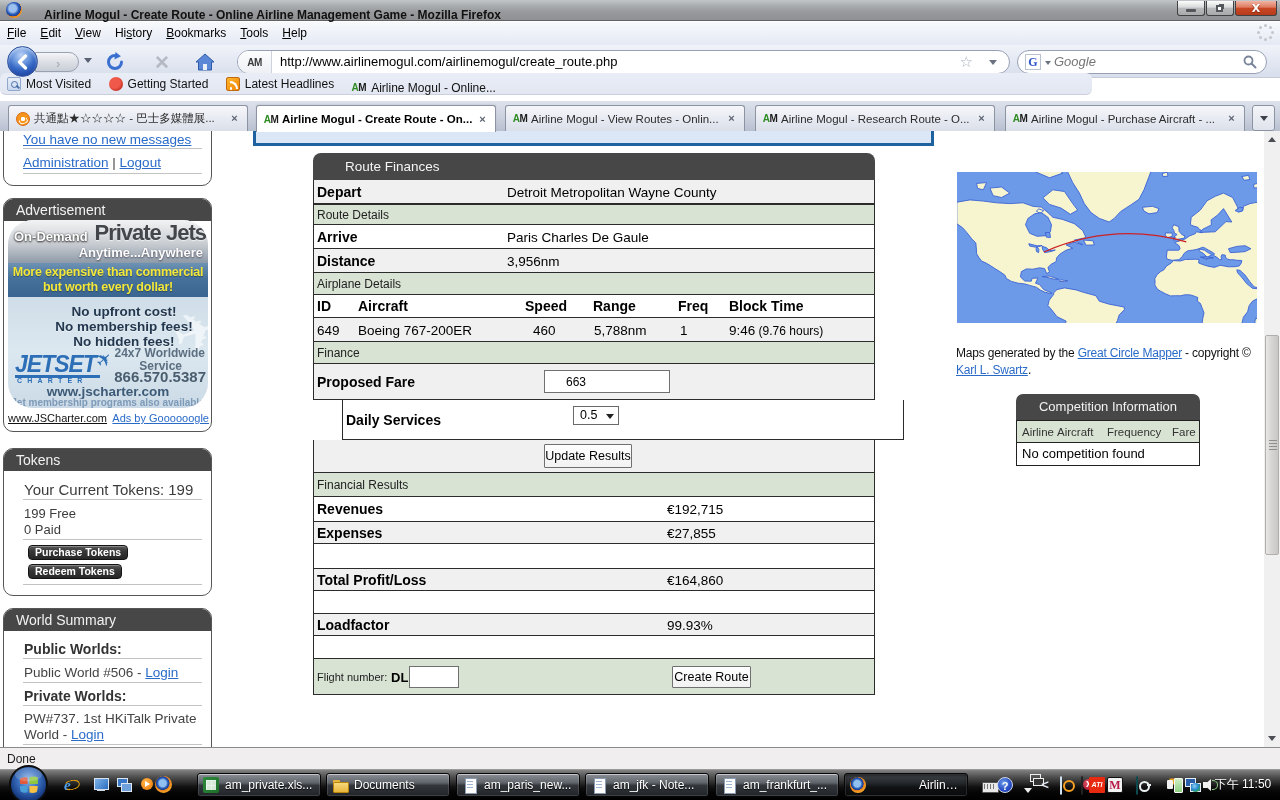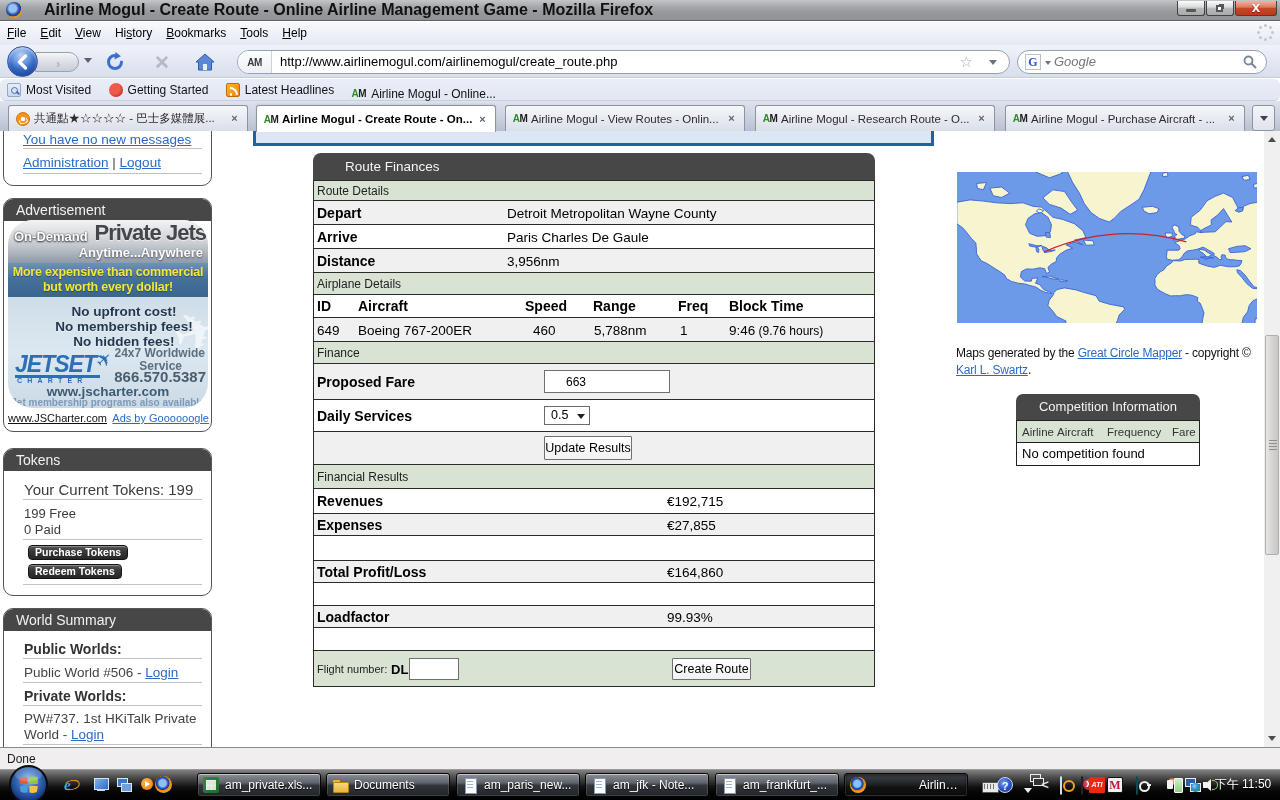--- a/index.html
+++ b/index.html
@@ -6,21 +6,21 @@
   body { font-family:"Liberation Sans", sans-serif; }
   #screen { position:relative; width:1280px; height:800px; overflow:hidden; background:#fff;
             font-family:"Liberation Sans", sans-serif; }
 
   
   .titlebar { position:absolute; left:0; top:0; width:1280px; height:21px;
     background:linear-gradient(180deg,#c3c6c8 0%,#a9acae 30%,#97999c 60%,#8f9194 100%);
     border-bottom:1px solid #606366; }
   .fx-logo { position:absolute; left:6px; top:2px; width:16px; height:16px; border-radius:50%;
     background:radial-gradient(circle at 42% 40%, #9cc0f0 0 28%, #2a5bb8 45%, #1b3f8f 60%, #e8821e 61%, #f7a829 80%, #c95f12 100%); }
-  .title-text { position:absolute; left:44px; top:1px; font-size:16px; font-weight:bold; color:#111; }
+  .title-text { position:absolute; left:44px; top:8px; font-size:12px; font-weight:bold; color:#111; }
   .win-controls { position:absolute; right:3px; top:1px; display:flex; }
   .win-btn { width:28px; height:15px; border:1px solid #3f4143; border-top:none; border-radius:0 0 3px 3px;
     background:linear-gradient(180deg,#fdfdfd 0%,#d8d9da 45%,#b9babc 50%,#a9aaac 100%);
     display:flex; align-items:center; justify-content:center; margin-left:1px;
     font-size:9px; color:#333; font-weight:bold; }
   .win-btn.minimize .glyph { width:10px; height:3px; background:#53565a; margin-top:5px; border-radius:1px; }
   .win-btn.maximize .glyph { width:7px; height:7px; border:2px solid #53565a; background:#fff; box-shadow:2px -2px 0 -1px #53565a; margin:1px 0 0 -2px; }
   .win-btn.close { width:42px;
     background:linear-gradient(180deg,#f0b4a4 0%,#dd7a5f 45%,#c94826 50%,#b83a1a 100%); }
   .win-btn.close .glyph { color:#fff; font-size:11px; font-weight:bold; line-height:11px;
@@ -69,21 +69,21 @@
   .g-icon { position:absolute; left:7px; top:3px; width:16px; height:16px; border:1px solid #b9c2cf;
     background:#fff; font-weight:bold; font-size:12px; color:#2a55c8; text-align:center; line-height:15px;
     font-family:"Liberation Serif", serif; }
   .g-drop { position:absolute; left:27px; top:10px; width:0; height:0;
     border-left:3px solid transparent; border-right:3px solid transparent; border-top:4px solid #6b7280; }
   .search-input { position:absolute; left:36px; top:0; width:170px; height:22px; border:none; outline:none;
     font-size:13px; font-style:italic; color:#9aa0ab; background:transparent; line-height:22px; font-family:"Liberation Sans",sans-serif; }
   .mag-icon { position:absolute; right:8px; top:3px; }
 
   
-  .bookmarksbar { position:absolute; left:0; top:79px; width:1280px; height:22px;
+  .bookmarksbar { position:absolute; left:0; top:73px; width:1092px; height:22px;
     background:linear-gradient(180deg,#e9edf6 0%,#e2e7f2 100%); border-bottom:1px solid #cacfdd;border-radius:6px; }
   .bm-item { display:inline-flex; align-items:center; height:22px; padding:0 6px 0 7px; font-size:12px; color:#111; }
   .bm-ico { width:14px; height:14px; margin-right:5px; border-radius:2px; position:relative; }
   .bm-mostvisited { background:linear-gradient(180deg,#e8eef8,#c9d8ef); border:1px solid #8fa8cc; }
   .bm-mostvisited::after { content:""; position:absolute; left:3px; top:3px; width:5px; height:5px;
     border:1.5px solid #4a6fa8; border-radius:50%; }
   .bm-mostvisited::before { content:""; position:absolute; left:8px; top:8px; width:4px; height:1.5px;
     background:#4a6fa8; transform:rotate(45deg); }
   .bm-getstarted { background:radial-gradient(circle at 40% 40%, #f0594a 0 45%, #b01c10 90%); border-radius:50%; }
   .bm-headlines { background:linear-gradient(135deg,#ffb62e 0%,#f08404 100%); border:1px solid #c06a10; }
@@ -552,26 +552,26 @@
       <div class="ws-bold" style="top:79px;">Private Worlds:</div>
       <div class="side-hr" style="top:96px;"></div>
       <div class="ws-text" style="top:102px;"><span>PW#737. 1st HKiTalk Private</span></div>
       <div class="ws-text" style="top:118px;"><span>World - </span><a class="blue-link" href="#">Login</a></div>
       <div class="side-hr" style="top:135px;"></div>
     </div>
 
     <div class="route-table">
       <div class="rt-header">Route Finances</div>
 
-      <div class="rt-row green first" style="height:21px;">
-        <span class="rt-sec">Route Details</span>
-      </div>
       <div class="rt-row gray" style="height:24px;">
         <span class="rt-label">Depart</span>
         <span class="rt-val">Detroit Metropolitan Wayne County</span>
+      </div>
+      <div class="rt-row green first" style="height:21px;">
+        <span class="rt-sec">Route Details</span>
       </div>
       <div class="rt-row white" style="height:24px;">
         <span class="rt-label">Arrive</span>
         <span class="rt-val">Paris Charles De Gaule</span>
       </div>
       <div class="rt-row gray" style="height:24px;">
         <span class="rt-label">Distance</span>
         <span class="rt-val">3,956nm</span>
       </div>
 
@@ -595,21 +595,21 @@
         <span class="rt-coldata rt-c6"><span>9:46</span><span class="bt-sub"> (9.76 hours)</span></span>
       </div>
 
       <div class="rt-row green" style="height:22px;">
         <span class="rt-sec">Finance</span>
       </div>
       <div class="rt-row gray" style="height:36px;">
         <span class="rt-label">Proposed Fare</span>
         <input class="fare-input" value="663" style="">
       </div>
-      <div class="rt-row white" style="height:32px;">
+      <div class="rt-row white" style="height:40px;margin-left:29px;">
         <span class="rt-label">Daily Services</span>
         <div class="svc-select">
           <span>0.5</span>
           <span class="caret"></span>
         </div>
       </div>
       <div class="rt-row gray" style="height:33px;">
         <button class="form-btn update-btn">Update Results</button>
       </div>
 

